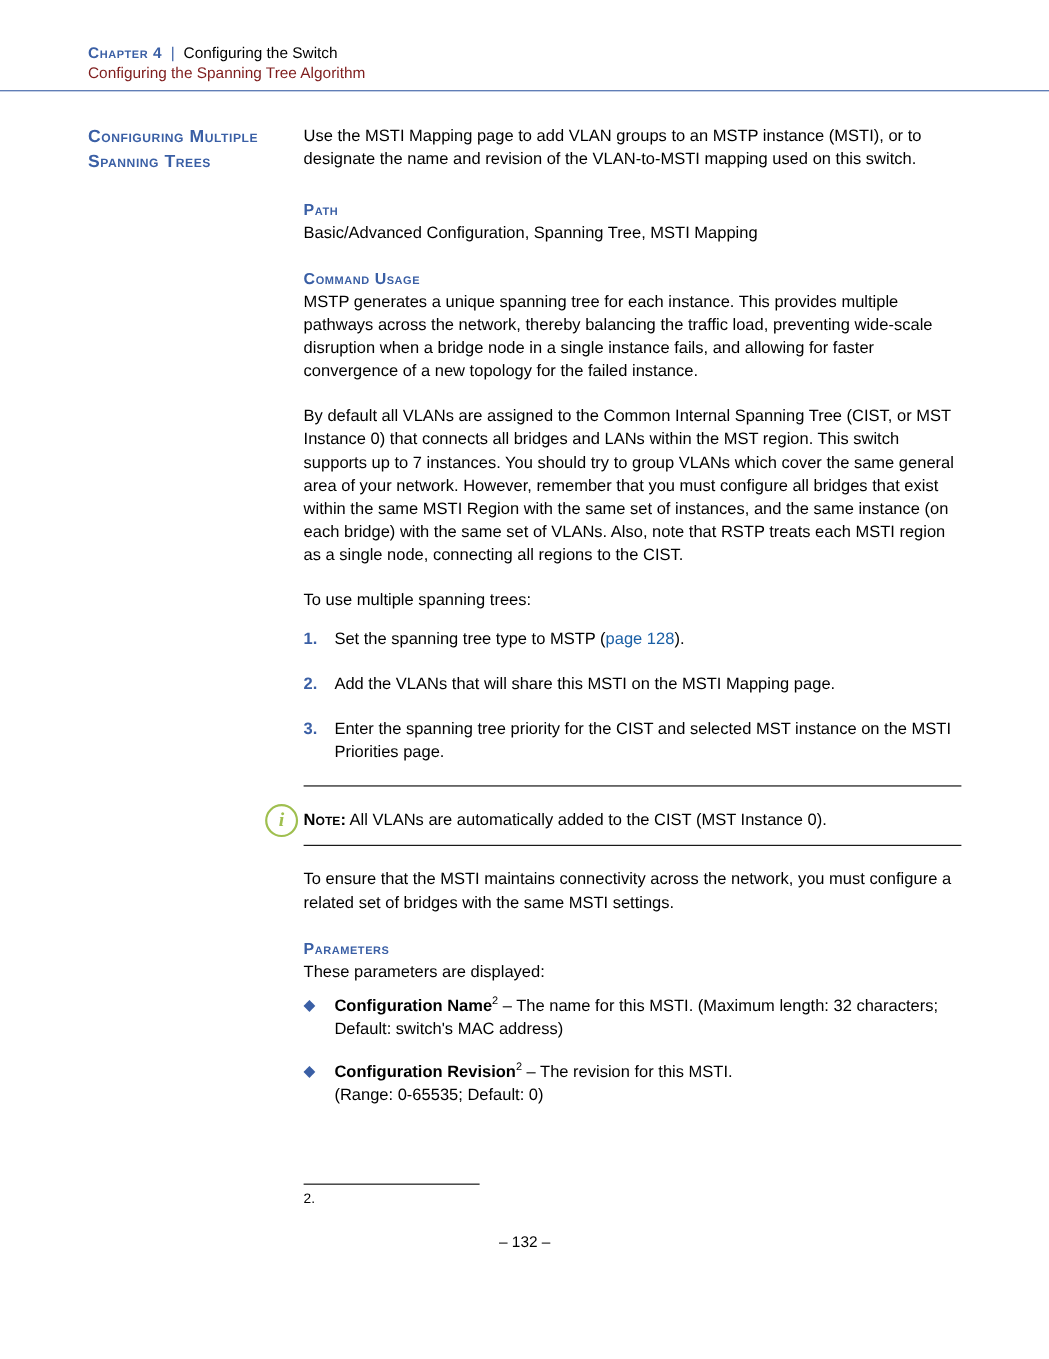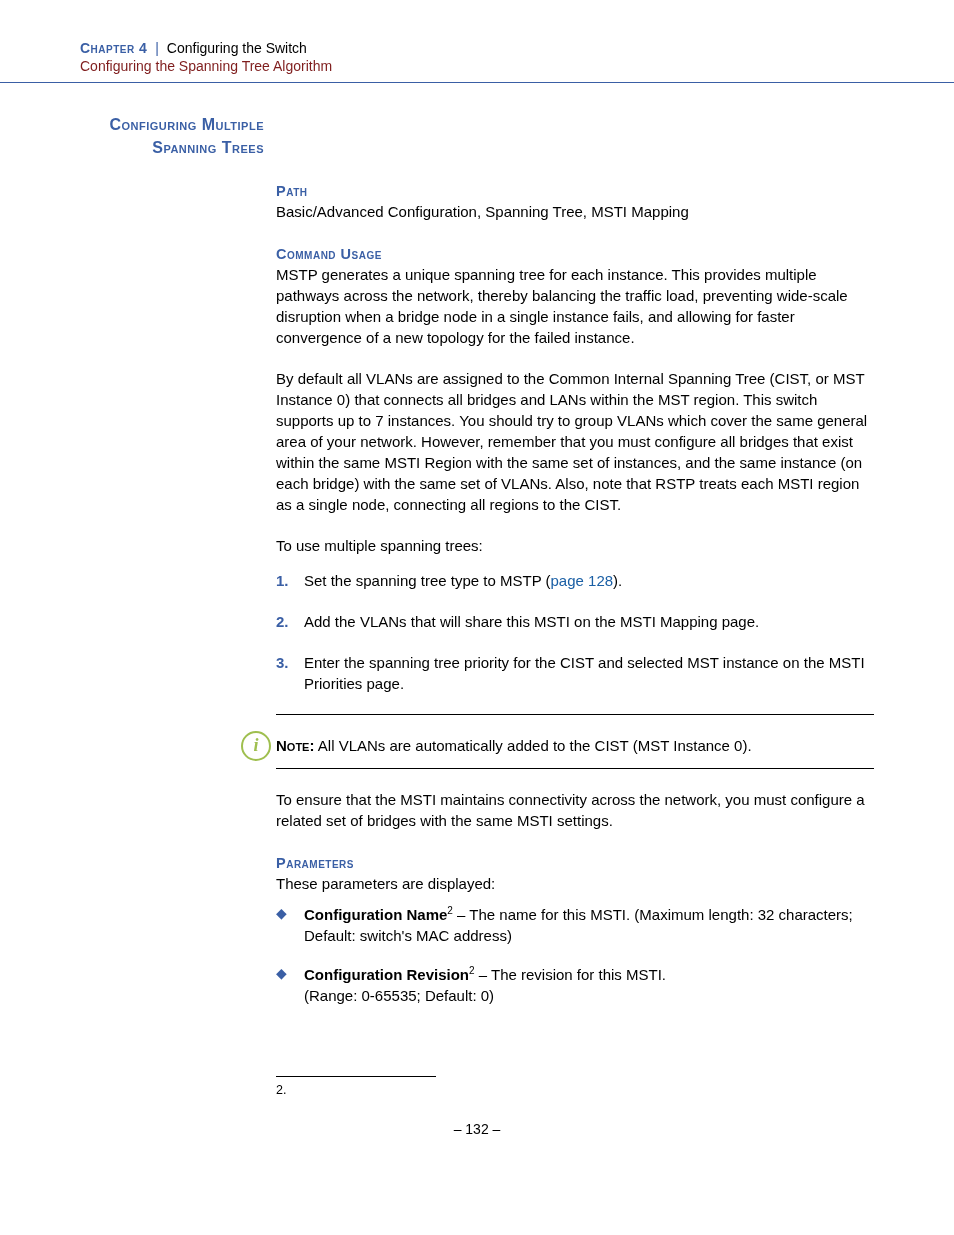--- a/index.html
+++ b/index.html
@@ -30,21 +30,21 @@
   .header-line2 { color: #7f1d1d; font-size: 14px; margin-top: 2px; }
 
   .body-area {
     padding: 30px 80px 0 80px;
   }
 
   .section-row { display: flex; align-items: flex-start; }
   .side-heading {
     width: 196px;
     flex-shrink: 0;
-    text-align: right;
+    text-align: left;
     color: #3a5fa5;
     font-weight: bold;
     font-variant: small-caps;
     font-size: 16px;
     line-height: 1.45;
     padding-right: 12px;
     box-sizing: border-box;
     letter-spacing: 0.5px;
   }
   .main-col {
@@ -136,20 +136,21 @@
       <span class="header-divider">|</span>
       <span class="header-section">Configuring the Switch</span>
     </div>
     <div class="header-line2">Configuring the Spanning Tree Algorithm</div>
   </div>
 
   <div class="body-area">
 
     <div class="section-row">
       <div class="side-heading">Configuring Multiple Spanning Trees</div>
+      <div class="main-col">Use the MSTI Mapping page to add VLAN groups to an MSTP instance (MSTI), or to designate the name and revision of the VLAN-to-MSTI mapping used on this switch.</div>
     </div>
 
     <div class="indent-block">
 
       <div class="sub-heading">Path</div>
       <div class="para">Basic/Advanced Configuration, Spanning Tree, MSTI Mapping</div>
 
       <div class="sub-heading">Command Usage</div>
       <div class="para">MSTP generates a unique spanning tree for each instance. This provides multiple pathways across the network, thereby balancing the traffic load, preventing wide-scale disruption when a bridge node in a single instance fails, and allowing for faster convergence of a new topology for the failed instance.</div>
       <div class="para2">By default all VLANs are assigned to the Common Internal Spanning Tree (CIST, or MST Instance 0) that connects all bridges and LANs within the MST region. This switch supports up to 7 instances. You should try to group VLANs which cover the same general area of your network. However, remember that you must configure all bridges that exist within the same MSTI Region with the same set of instances, and the same instance (on each bridge) with the same set of VLANs. Also, note that RSTP treats each MSTI region as a single node, connecting all regions to the CIST.</div>

